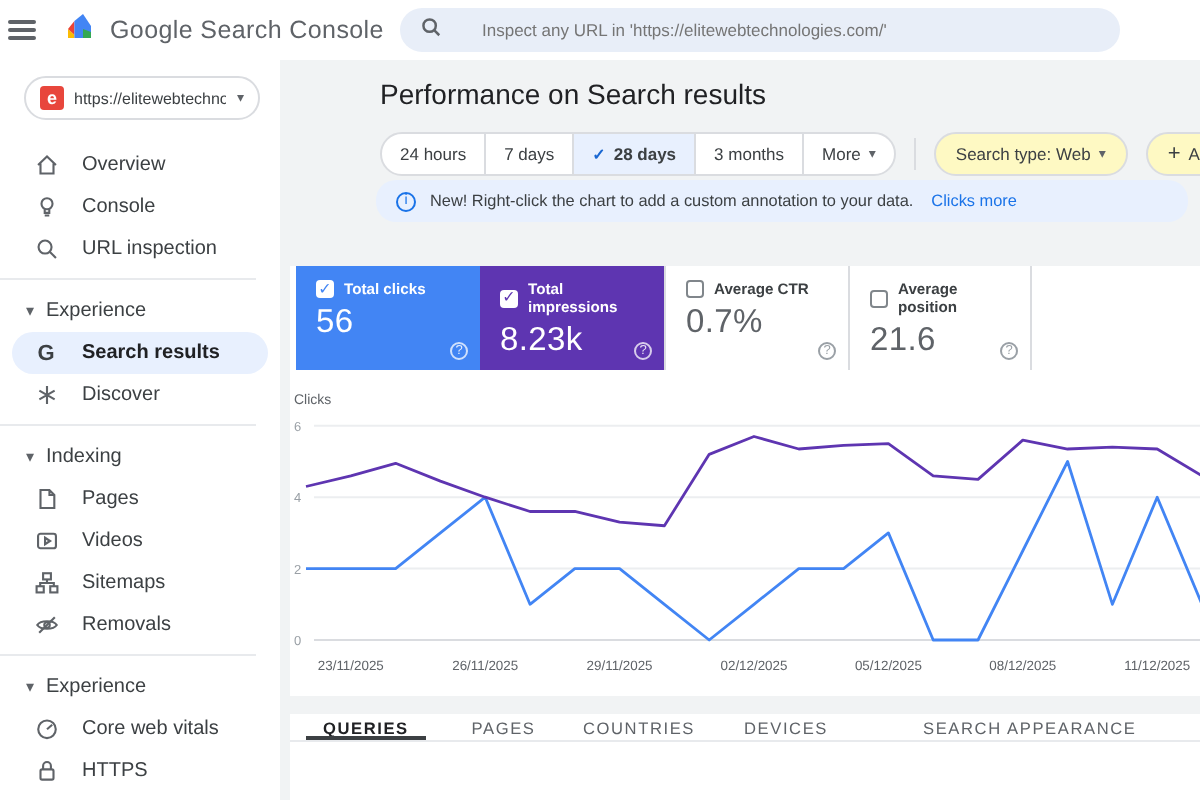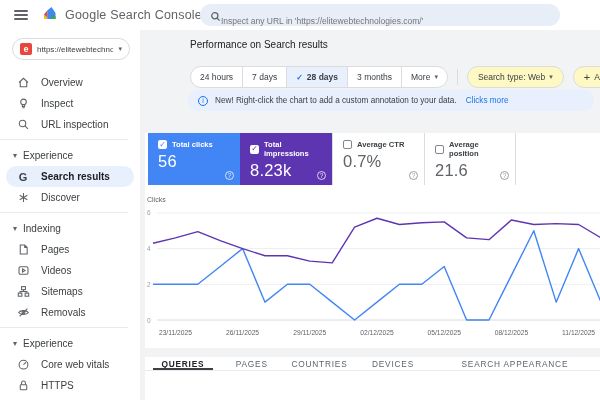--- a/index.html
+++ b/index.html
@@ -1,26 +1,26 @@
 <!DOCTYPE html>
 <html><head>
 <meta charset="utf-8">
 <style>
   * { margin:0; padding:0; box-sizing:border-box; }
   html,body { width:600px; height:400px; overflow:hidden; background:#fff;
     font-family:"Liberation Sans", sans-serif; color:#202124; }
 
   
-  .topbar { height:30px; background:#fff; display:flex; align-items:center; padding-left:14px; position:relative; }
+  .topbar { height:30px; background:#fff; display:flex; align-items:center; padding-left:4px; position:relative; }
   .hamburger { width:14px; height:10px; display:flex; flex-direction:column; justify-content:space-between; cursor:pointer; margin-right:14px; }
   .hamburger i { display:block; height:1.6px; background:#5f6368; border-radius:1px; }
   .logo-wrap { display:flex; align-items:center; gap:7px; }
   .app-title { font-size:12.5px; color:#5f6368; letter-spacing:.2px; }
   .search-pill { position:absolute; left:200px; top:4px; width:360px; height:22px; background:#e8eef8;
-    border-radius:11px; display:flex; align-items:flex-end; padding:0 10px; gap:0; }
+    border-radius:11px; display:flex; align-items:center; padding:0 10px; gap:20px; }
   .search-pill input { border:none; outline:none; background:transparent; font-size:8.5px; color:#5f6368;
     width:100%; font-family:"Liberation Sans", sans-serif; }
 
   
   .shell { display:flex; height:370px; }
   .sidebar { width:140px; background:#fff; flex-shrink:0; padding-top:6px; overflow:hidden; }
   .main { flex:1; background:#f1f3f4; position:relative; overflow:hidden; }
 
   
   .property { margin:2px 10px 12px 12px; height:22px; border:1px solid #dadce0; border-radius:12px;
@@ -32,21 +32,21 @@
   .s-item { height:21px; display:flex; align-items:center; padding-left:16px; gap:11px; font-size:10px; color:#3c4043; cursor:pointer; }
   .s-item.selected { margin:0 6px; padding-left:10px; border-radius:11px; background:#e8f0fe; font-weight:bold; color:#202124; }
   .s-icon { width:14px; height:14px; flex-shrink:0; display:flex; align-items:center; justify-content:center; }
   .s-icon svg { width:13px; height:13px; stroke:#5f6368; fill:none; stroke-width:1.3; }
   .g-letter { font-size:11px; font-weight:bold; color:#3c4043; }
   .s-section { height:22px; display:flex; align-items:center; padding-left:13px; gap:6px; font-size:10px; color:#3c4043; cursor:pointer; }
   .s-section .chev { font-size:8px; color:#5f6368; }
   .s-div { border-top:1px solid #e8eaed; margin:4px 12px 4px 0; }
 
   
-  .page-title { position:absolute; left:50px; top:9px; font-size:10px; color:#202124; }
+  .page-title { position:absolute; left:50px; top:9px; font-size:14px; color:#202124; }
   .filters { position:absolute; left:50px; top:36px; display:flex; align-items:center; gap:9px; }
   .seg { display:flex; border:1px solid #dadce0; border-radius:12px; background:#fff; height:22px; overflow:hidden; }
   .seg-item { padding:0 9px; font-size:8.5px; color:#3c4043; display:flex; align-items:center; gap:4px;
     border-right:1px solid #dadce0; cursor:pointer; white-space:nowrap; }
   .seg-item:last-child { border-right:none; }
   .seg-item.sel { background:#e8f0fe; font-weight:bold; }
   .check { font-size:8px; color:#1967d2; }
   .vdiv { width:1px; height:16px; background:#dadce0; }
   .pill { height:22px; border:1px solid #dadce0; border-radius:12px; background:#fef9c3; padding:0 10px;
     font-size:8.5px; color:#3c4043; display:flex; align-items:center; gap:4px; cursor:pointer; white-space:nowrap; }
@@ -135,21 +135,21 @@
         </span>
       <span>Overview</span>
     </div>
     <div class="s-item">
       <span class="s-icon">
         <svg viewBox="0 0 16 16">
             <circle cx="8" cy="6" r="3.4"></circle>
             <path d="M6.6 9.4 V11.6 H9.4 V9.4 M6.6 13.2 H9.4"></path>
           </svg>
         </span>
-      <span>Inspect</span>
+      <span>Console</span>
     </div>
     <div class="s-item">
       <span class="s-icon">
         <svg viewBox="0 0 16 16">
             <circle cx="6.8" cy="6.8" r="4"></circle>
             <path d="M9.8 9.8 L13.5 13.5"></path>
           </svg>
         </span>
       <span>URL inspection</span>
     </div>

